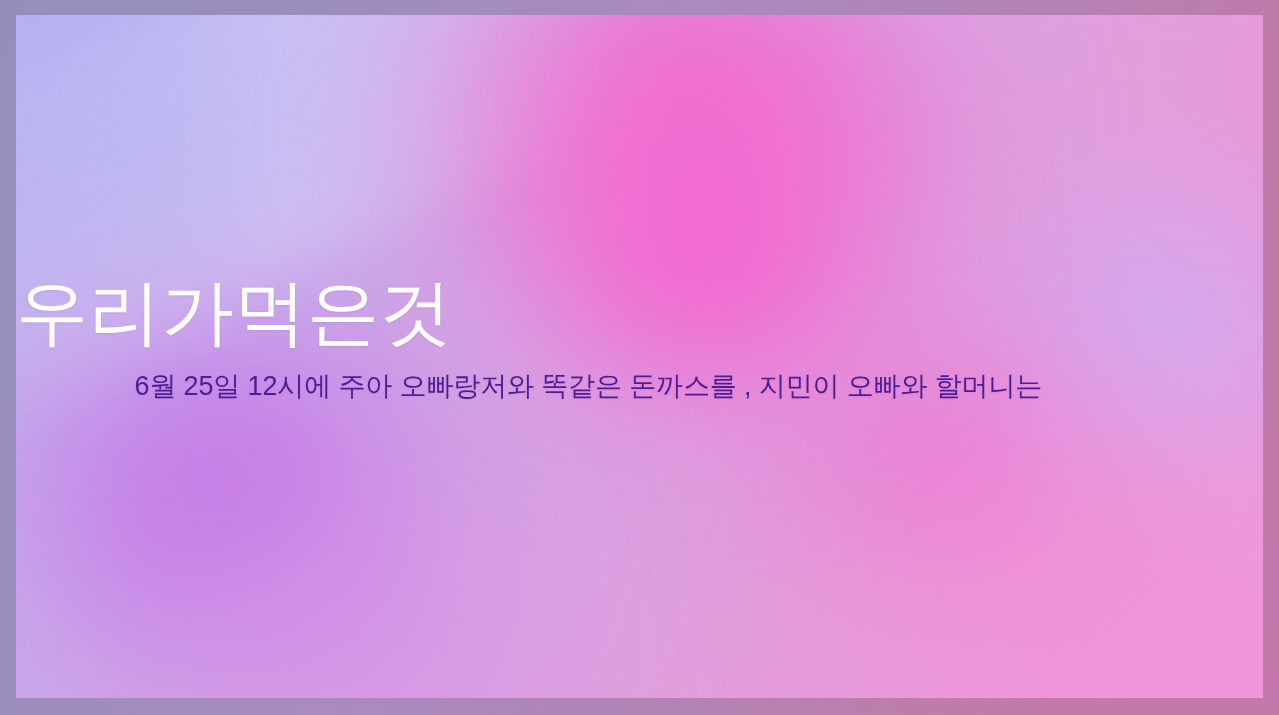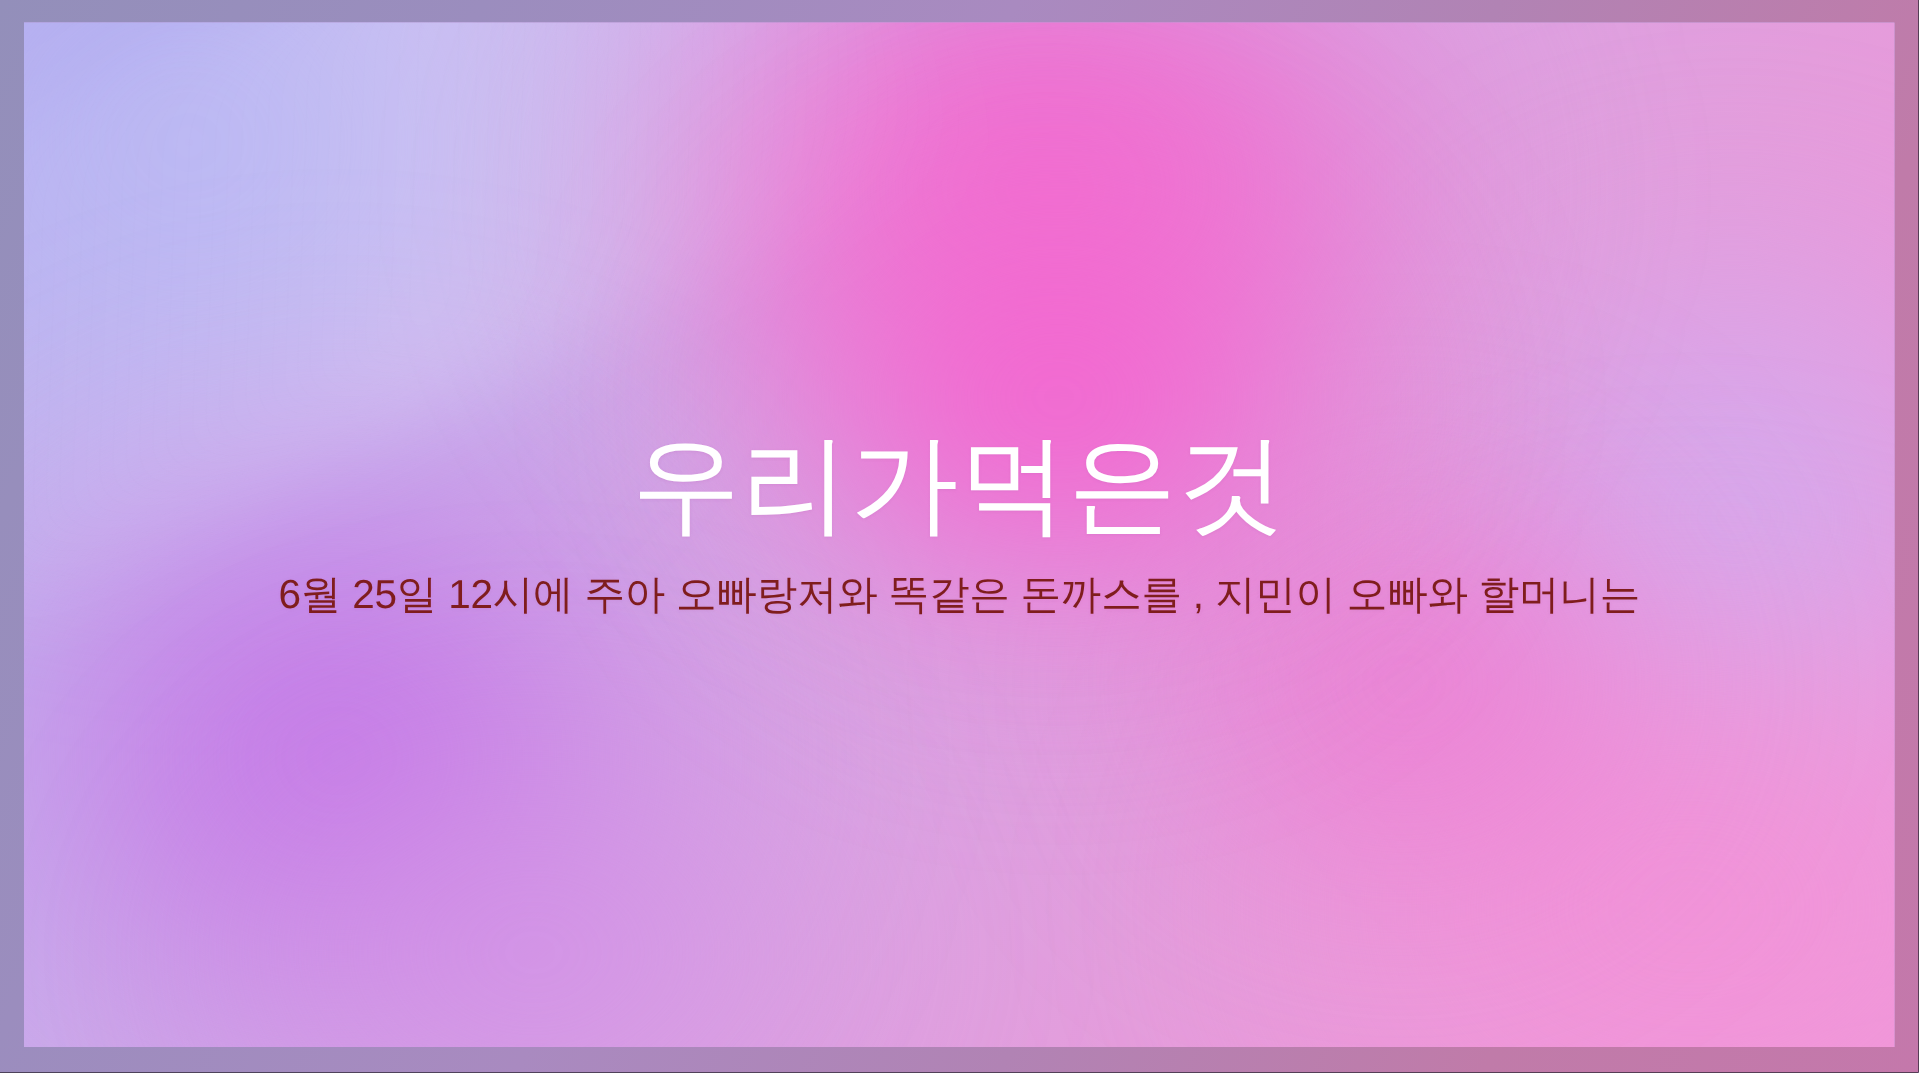--- a/index.html
+++ b/index.html
@@ -172,23 +172,23 @@
       rgba(255,255,255,0) 100%);
     transform: rotate(-26deg);
     filter: blur(26px);
     pointer-events: none;
   }
 
   
   #text-block {
     position: absolute;
     left: 0;
-    top: 270px;
+    top: 260px;
     width: 1247px;
-    text-align: center;
+    text-align: left;
     z-index: 5;
   }
 
   #slide-title {
     margin: 0;
     font-family: "Liberation Serif", "DejaVu Serif", serif;
     font-size: 72px;
     font-weight: 400;
     line-height: 1.08;
     color: #ffffff;
@@ -196,21 +196,21 @@
     text-shadow: 0 1px 2px rgba(180, 90, 170, 0.18);
   }
 
   #slide-subtitle {
     margin: 14px auto 0;
     width: 1010px;
     font-family: "Liberation Sans", "DejaVu Sans", sans-serif;
     font-size: 27px;
     font-weight: 400;
     line-height: 1.48;
-    color: #7f1d1d;
+    color: #4c1d95;
     letter-spacing: -0.005em;
     text-shadow: 0 1px 2px rgba(180, 90, 170, 0.14);
   }
 
   .subtitle-line { display: block; }
 </style>
 </head>
 <body>
 
 <div id="slide-frame">

